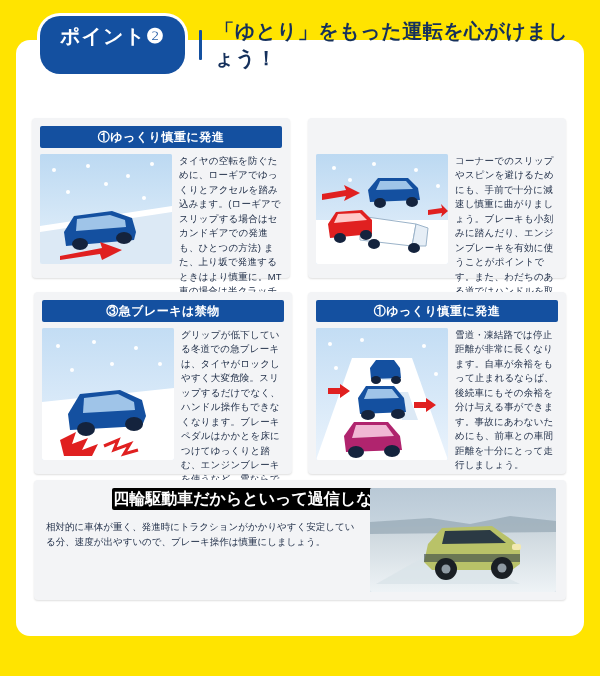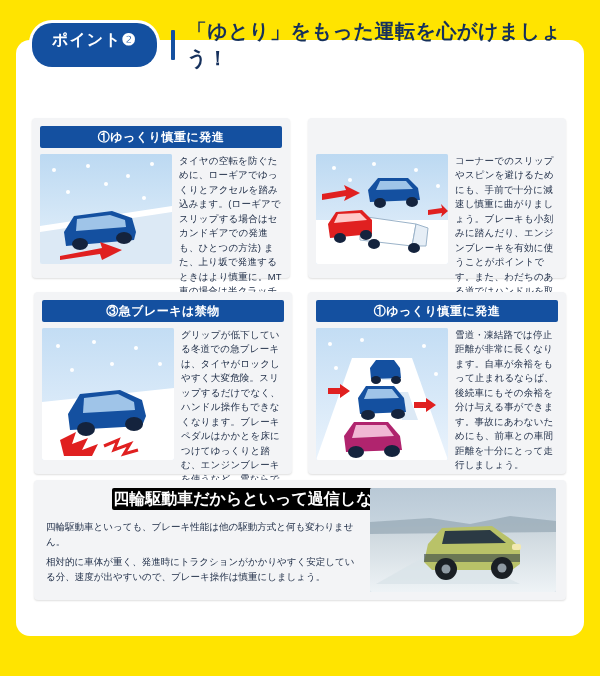--- a/index.html
+++ b/index.html
@@ -23,26 +23,26 @@
     border-radius: 14px;
   }
   
   .hdr {
     position: absolute;
     left: 16px; top: 16px;
     width: 568px; height: 58px;
     display: flex; align-items: center;
   }
   .point-badge {
-    margin-left: 16px;
+    margin-left: 24px;
     background: #1450a0;
     color: #ffffff;
     border-radius: 20px;
-    padding: 7px 20px 16px 20px;
-    font-size: 16px;
+    padding: 7px 20px 24px 20px;
+    font-size: 20px;
     font-weight: bold;
     letter-spacing: 1px;
     white-space: nowrap;
     box-shadow: 0 0 0 3px #ffffff;
   }
   .hdr-bar {
     width: 4px; height: 30px;
     background: #1450a0;
     margin: 0 12px 0 14px;
     border-radius: 1px;
@@ -301,21 +301,20 @@
           <circle cx="20" cy="40" r="2" fill="#fff"></circle>
         </svg>
       </div>
       <div class="txt">雪道・凍結路では停止距離が非常に長くなります。自車が余裕をもって止まれるならば、後続車にもその余裕を分け与える事ができます。事故にあわないためにも、前車との車間距離を十分にとって走行しましょう。</div>
     </div>
   </div>
 
   <div id="card5">
     <div class="card-title5">四輪駆動車だからといって過信しない！</div>
     <div class="txt5">
-      <p>四輪駆動車といっても、ブレーキ性能は他の駆動方式と何も変わりません。</p>
       <p>相対的に車体が重く、発進時にトラクションがかかりやすく安定している分、速度が出やすいので、ブレーキ操作は慎重にしましょう。</p>
     </div>
     <div class="photo">
       <svg width="186" height="104" viewBox="0 0 186 104">
         <defs>
           <linearGradient id="sky5" x1="0" y1="0" x2="0" y2="1">
             <stop offset="0" stop-color="#b9c9d6"></stop>
               <stop offset="1" stop-color="#dfe8ee"></stop>
           </linearGradient>
           <linearGradient id="road5" x1="0" y1="0" x2="0" y2="1">

